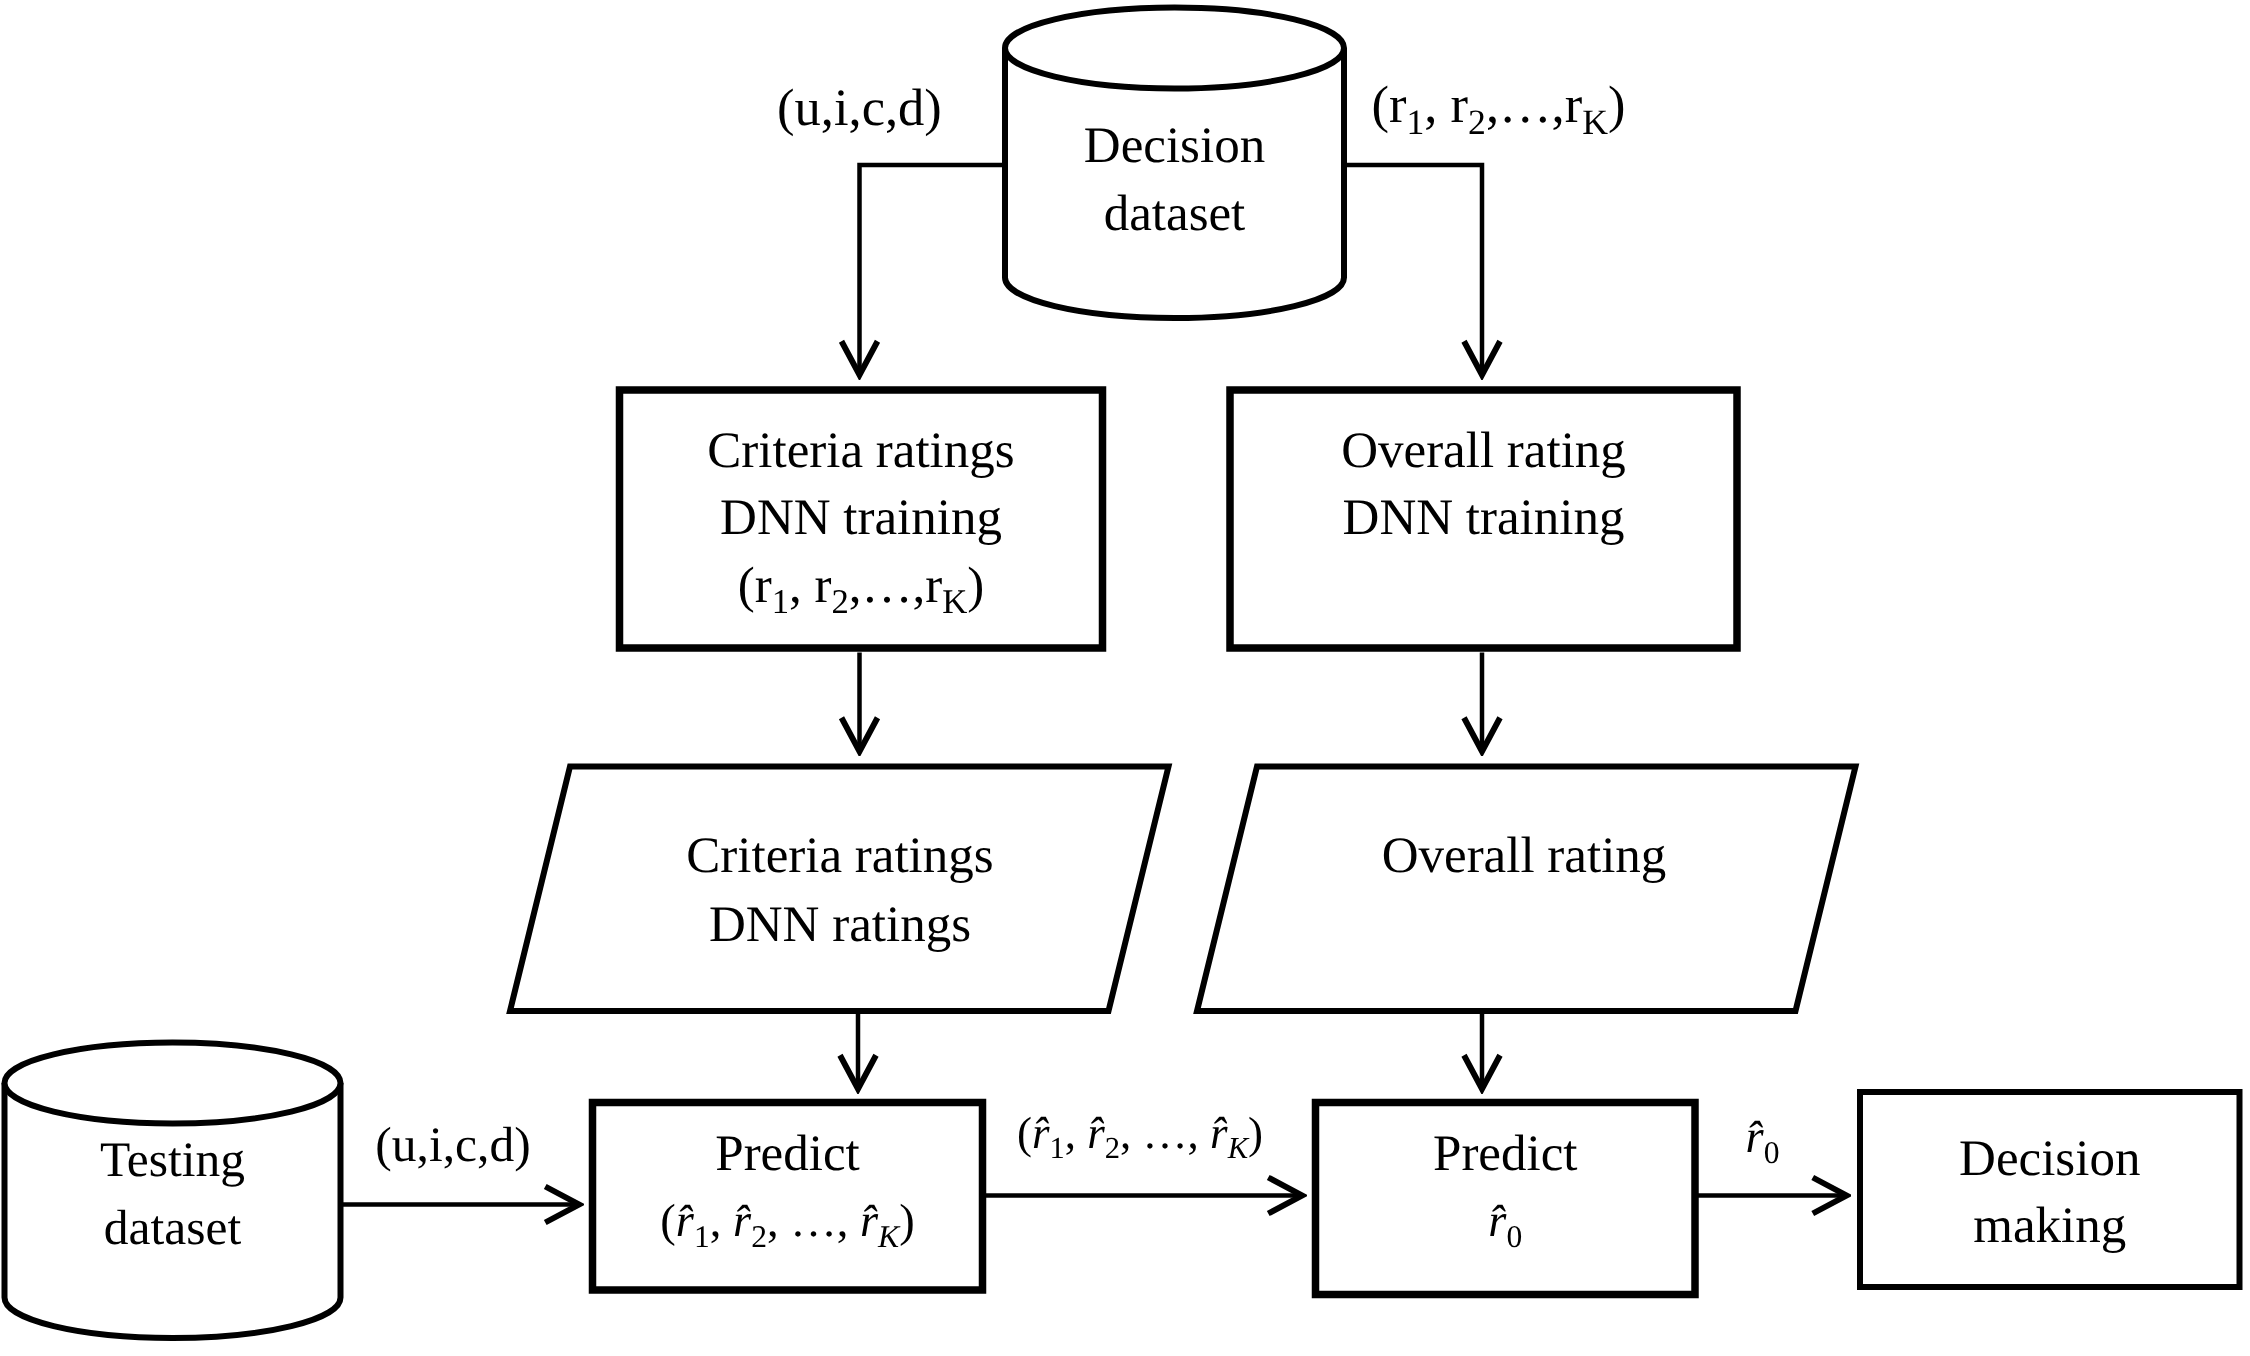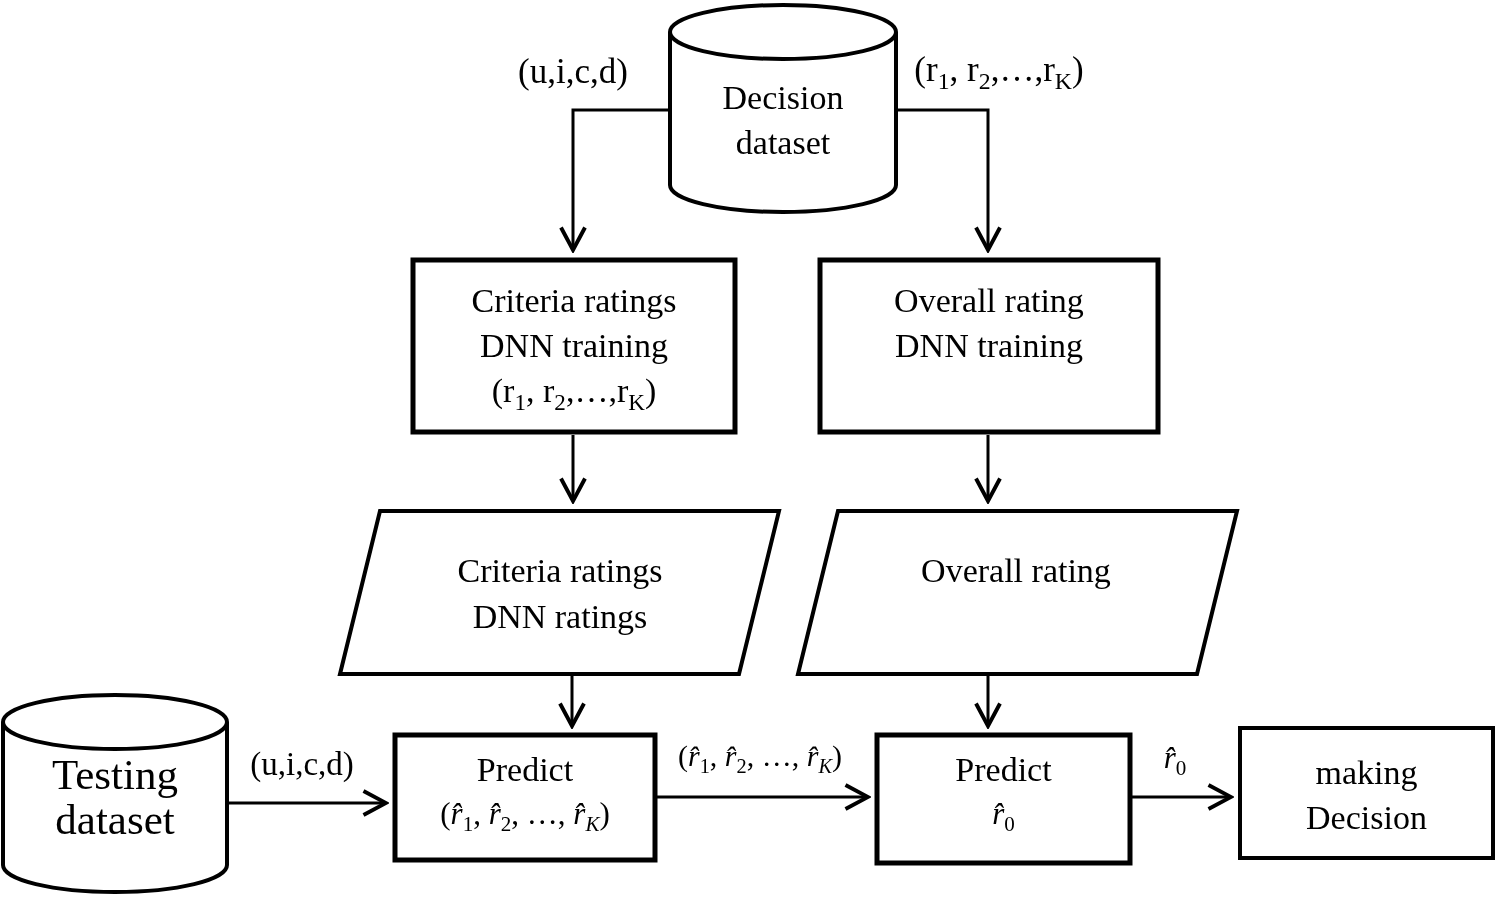--- a/index.html
+++ b/index.html
@@ -85,38 +85,38 @@
 
   <div class="label" style="left:380px; top:548px; width:360px; line-height:46px;">
     <div>Criteria ratings</div>
     <div>DNN ratings</div>
   </div>
 
   <div class="label" style="left:836px; top:548px; width:360px; line-height:46px;">
     <div>Overall rating</div>
   </div>
 
-  <div class="label" style="left:2px; top:752px; width:226px; font-size:43px;">
+  <div class="label" style="left:2px; top:752px; width:226px; font-size:33px;">
     <div>Testing</div>
     <div>dataset</div>
   </div>
 
   <div class="label" style="left:395px; top:748px; width:260px; line-height:44px;">
     <div>Predict</div>
     <div class="small"><span>(</span><span class="it">r̂</span><sub>1</sub><span>, </span><span class="it">r̂</span><sub>2</sub><span>, …, </span><span class="it">r̂</span><sub class="it">K</sub><span>)</span></div>
   </div>
 
   <div class="label" style="left:877px; top:748px; width:253px; line-height:44px;">
     <div>Predict</div>
     <div class="small"><span class="it">r̂</span><sub>0</sub></div>
   </div>
 
   <div class="label" style="left:1240px; top:750px; width:253px;">
+    <div>Decision</div>
     <div>making</div>
-    <div>Decision</div>
   </div>
 
   <div class="label edge-label" style="left:458px; top:52px; width:230px; font-size:35px;">(u,i,c,d)</div>
 
   <div class="label edge-label" style="left:884px; top:50px; width:230px; font-size:35px;"><span>(r</span><sub>1</sub><span>, r</span><sub>2</sub><span>,…,r</span><sub>K</sub><span>)</span></div>
 
   <div class="label edge-label" style="left:212px; top:744px; width:180px; font-size:33px;">(u,i,c,d)</div>
 
   <div class="label edge-label" style="left:650px; top:736px; width:220px; font-size:30px;"><span>(</span><span class="it">r̂</span><sub>1</sub><span>, </span><span class="it">r̂</span><sub>2</sub><span>, …, </span><span class="it">r̂</span><sub class="it">K</sub><span>)</span></div>
 

